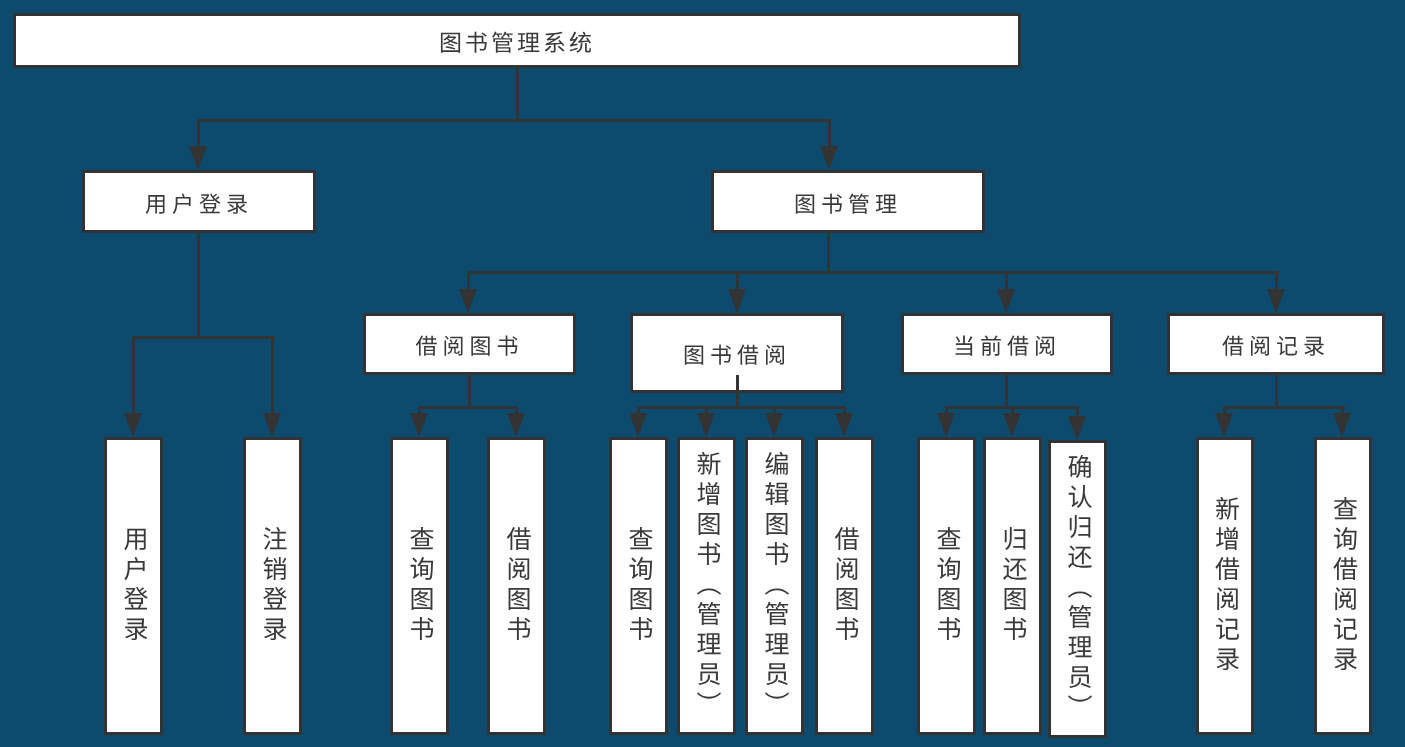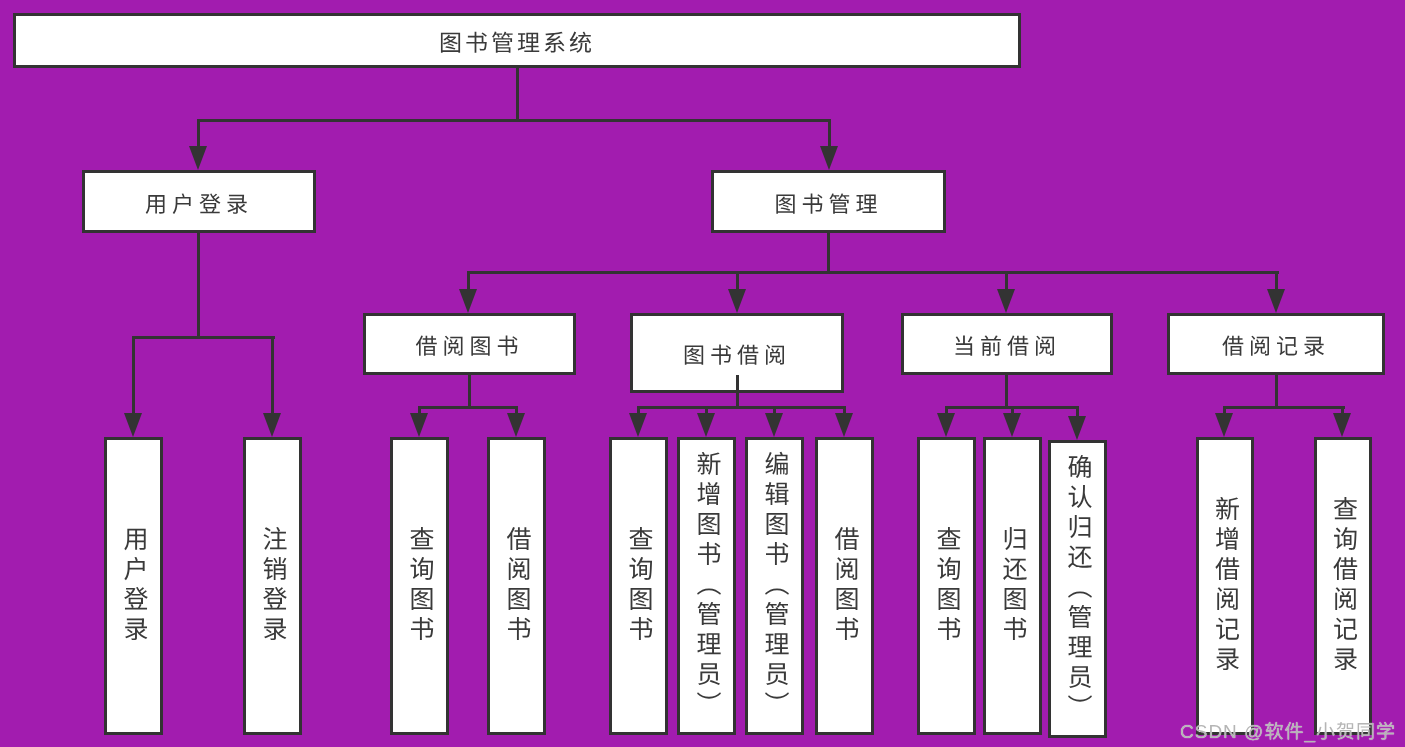--- a/index.html
+++ b/index.html
@@ -1,17 +1,17 @@
 <!DOCTYPE html>
 <html lang="zh-CN"><head>
 <meta charset="utf-8">
 <style>
   html,body{margin:0;padding:0;background:#fff;}
   #stage{
-    position:relative;width:1405px;height:747px;background:#a21caf;
+    position:relative;width:1405px;height:747px;background:#0c4a6e;
     font-family:"Liberation Sans",sans-serif;color:#333;overflow:hidden;
   }
   .box{
     position:absolute;box-sizing:border-box;border:3px solid #333;background:#fff;
     display:flex;align-items:center;justify-content:center;
   }
   .box.h span{font-size:22px;letter-spacing:5px;color:#3a3a3a;white-space:nowrap;}
   .box.root span{font-size:23px;letter-spacing:3px;}
   .box.v span{
     writing-mode:vertical-rl;text-orientation:mixed;
@@ -34,21 +34,21 @@
 <div id="stage">
 
   <div class="box h root" style="left:13px;top:13px;width:1008px;height:55px;">
     <span>图书管理系统</span>
   </div>
 
   <div class="box h" style="left:82px;top:170px;width:234px;height:63px;">
     <span>用户登录</span>
   </div>
 
-  <div class="box h" style="left:711px;top:170px;width:235px;height:63px;">
+  <div class="box h" style="left:711px;top:170px;width:274px;height:63px;">
     <span>图书管理</span>
   </div>
 
   <div class="box h" style="left:363px;top:313px;width:213px;height:62px;">
     <span>借阅图书</span>
   </div>
 
   <div class="box h" style="left:630px;top:313px;width:214px;height:80px;">
     <span>图书借阅</span>
   </div>
@@ -157,15 +157,14 @@
   <div class="line" style="left:1076px;top:406px;width:3px;height:12px;"></div>
   <div class="arrow" style="left:1068px;top:416px;"></div>
 
   <div class="line" style="left:1275px;top:375px;width:3px;height:34px;"></div>
   <div class="line" style="left:1223px;top:406px;width:122px;height:3px;"></div>
   <div class="line" style="left:1223px;top:406px;width:3px;height:10px;"></div>
   <div class="arrow" style="left:1215px;top:413px;"></div>
   <div class="line" style="left:1341px;top:406px;width:3px;height:10px;"></div>
   <div class="arrow" style="left:1333px;top:413px;"></div>
 
-  <div class="watermark">CSDN @软件_小贺同学</div>
 
 </div>
 
 </body></html>

